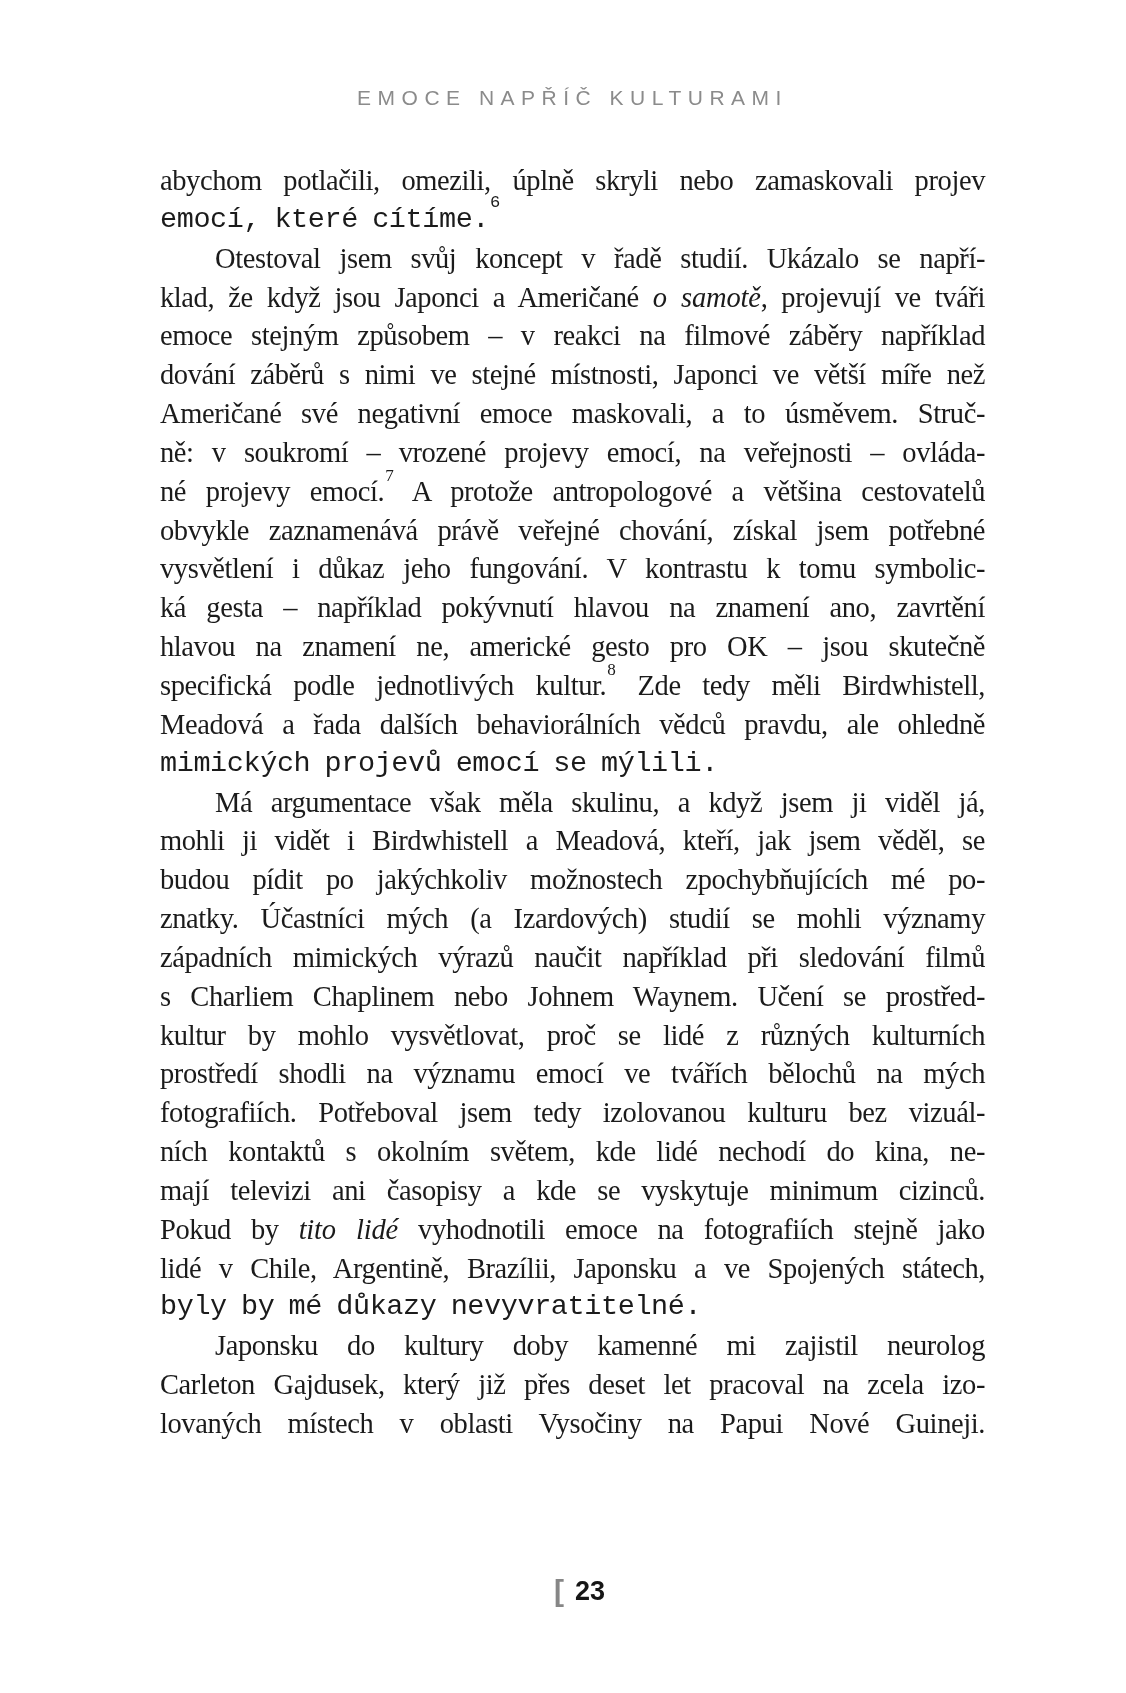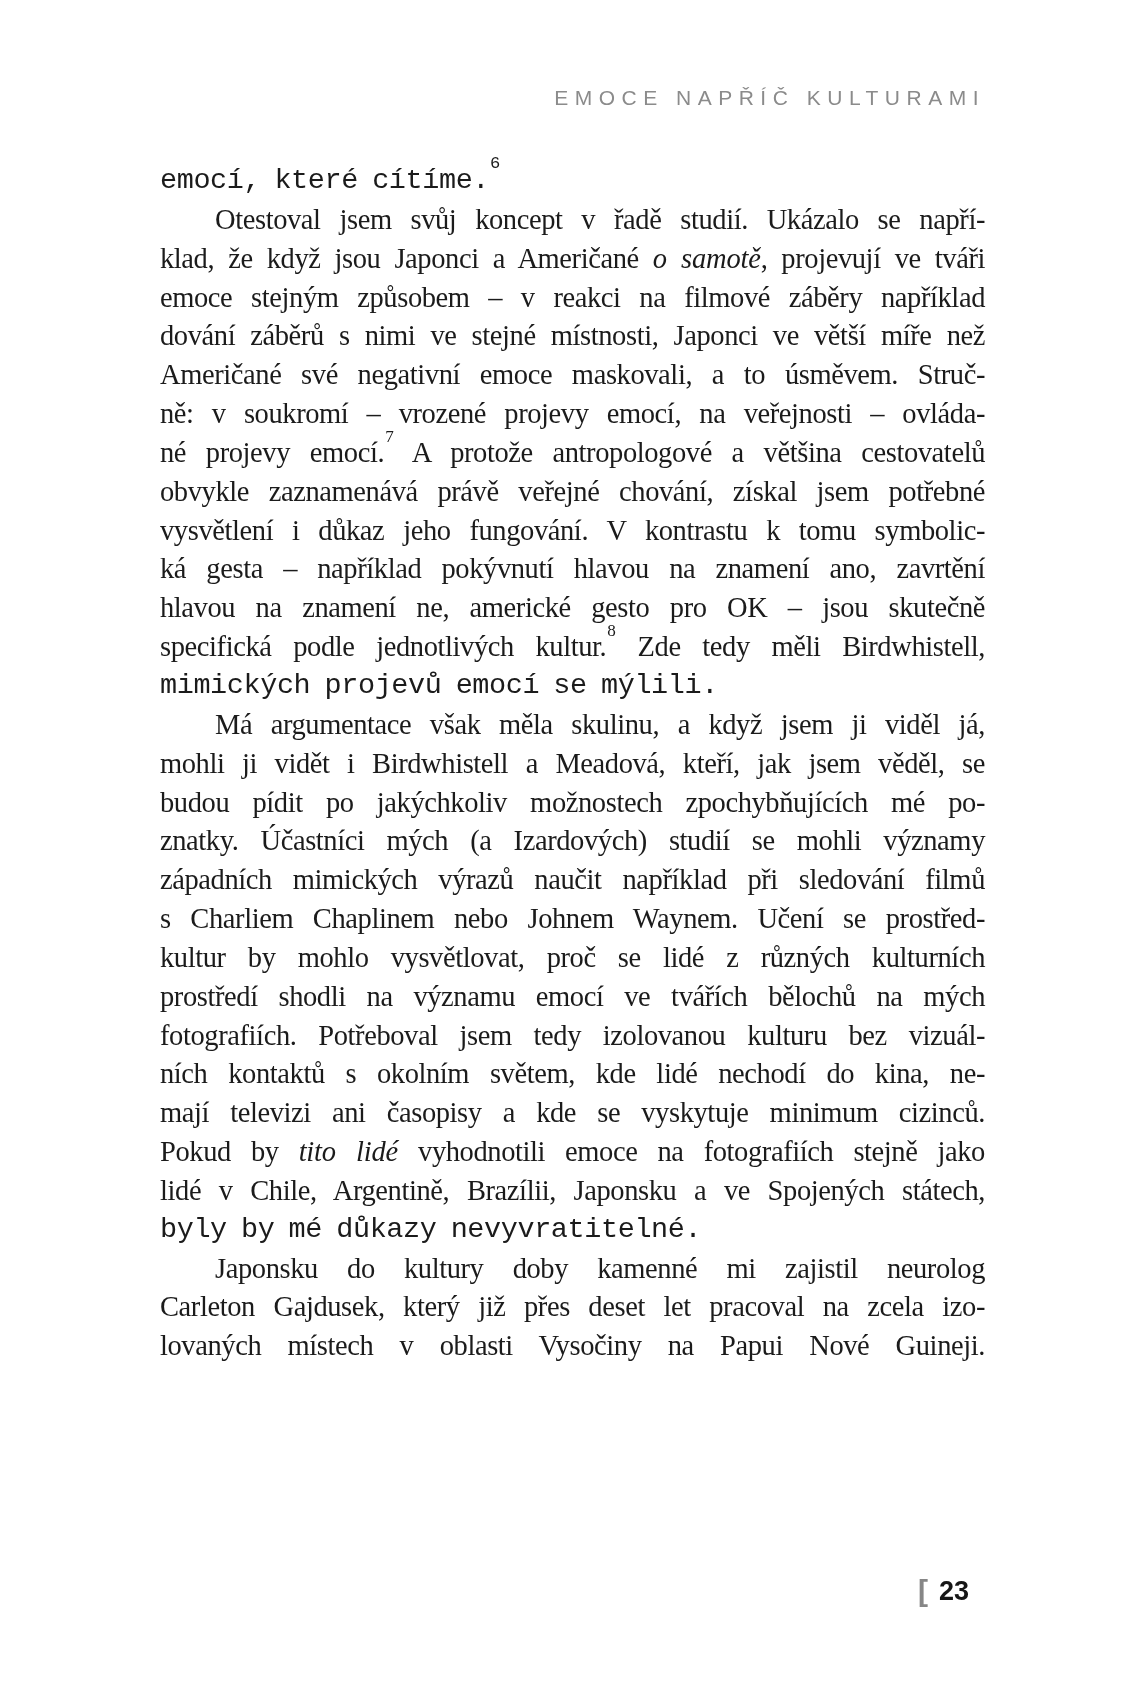--- a/index.html
+++ b/index.html
@@ -15,21 +15,21 @@
     inset: 0;
     background: #ffffff;
     color: #1b1b1b;
     overflow: hidden;
   }
   .running-head {
     position: absolute;
     top: 86px;
     left: 160px;
     width: 825px;
-    text-align: right;
+    text-align: center;
     font-family: "Liberation Sans", sans-serif;
     font-size: 21px;
     font-weight: 400;
     letter-spacing: 6.5px;
     color: #8b8b8b;
     white-space: nowrap;
   }
   .text-block {
     position: absolute;
     top: 162px;
@@ -54,23 +54,23 @@
     font-size: 0.6em;
     line-height: 0;
     position: relative;
     top: -0.55em;
     letter-spacing: 0;
     margin-left: 1px;
   }
   .page-footer {
     position: absolute;
     top: 1574px;
-    left: 144px;
+    left: 167px;
     width: 825px;
-    text-align: right;
+    text-align: center;
     font-family: "Liberation Sans", sans-serif;
     white-space: nowrap;
   }
   .page-footer .bracket {
     color: #868686;
     font-size: 30px;
     font-weight: 700;
     margin-right: 11px;
     vertical-align: -1px;
   }
@@ -83,33 +83,35 @@
 </head>
 <body>
 
 <div class="page">
 
   <div class="running-head">
     <span>EMOCE NAPŘÍČ KULTURAMI</span>
   </div>
 
   <div class="text-block" id="body-text">
+      <div class="line"><span>abychom potlačili, omezili, úplně skryli nebo zamaskovali projev</span></div>
       <div class="line end"><span>emocí, které cítíme.</span><sup>6</sup></div>
       <div class="line indent"><span>Otestoval jsem svůj koncept v řadě studií. Ukázalo se napří-</span></div>
       <div class="line"><span>klad, že když jsou Japonci a Američané </span><em>o samotě</em><span>, projevují ve tváři</span></div>
       <div class="line"><span>emoce stejným způsobem – v reakci na filmové záběry například</span></div>
       <div class="line"><span>dování záběrů s nimi ve stejné místnosti, Japonci ve větší míře než</span></div>
       <div class="line"><span>Američané své negativní emoce maskovali, a to úsměvem. Struč-</span></div>
       <div class="line"><span>ně: v soukromí – vrozené projevy emocí, na veřejnosti – ovláda-</span></div>
       <div class="line"><span>né projevy emocí.</span><sup>7</sup><span> A protože antropologové a většina cestovatelů</span></div>
       <div class="line"><span>obvykle zaznamenává právě veřejné chování, získal jsem potřebné</span></div>
       <div class="line"><span>vysvětlení i důkaz jeho fungování. V kontrastu k tomu symbolic-</span></div>
       <div class="line"><span>ká gesta – například pokývnutí hlavou na znamení ano, zavrtění</span></div>
       <div class="line"><span>hlavou na znamení ne, americké gesto pro OK – jsou skutečně</span></div>
       <div class="line"><span>specifická podle jednotlivých kultur.</span><sup>8</sup><span> Zde tedy měli Birdwhistell,</span></div>
+      <div class="line"><span>Meadová a řada dalších behaviorálních vědců pravdu, ale ohledně</span></div>
       <div class="line end"><span>mimických projevů emocí se mýlili.</span></div>
       <div class="line indent"><span>Má argumentace však měla skulinu, a když jsem ji viděl já,</span></div>
       <div class="line"><span>mohli ji vidět i Birdwhistell a Meadová, kteří, jak jsem věděl, se</span></div>
       <div class="line"><span>budou pídit po jakýchkoliv možnostech zpochybňujících mé po-</span></div>
       <div class="line"><span>znatky. Účastníci mých (a Izardových) studií se mohli významy</span></div>
       <div class="line"><span>západních mimických výrazů naučit například při sledování filmů</span></div>
       <div class="line"><span>s Charliem Chaplinem nebo Johnem Waynem. Učení se prostřed-</span></div>
       <div class="line"><span>kultur by mohlo vysvětlovat, proč se lidé z různých kulturních</span></div>
       <div class="line"><span>prostředí shodli na významu emocí ve tvářích bělochů na mých</span></div>
       <div class="line"><span>fotografiích. Potřeboval jsem tedy izolovanou kulturu bez vizuál-</span></div>

